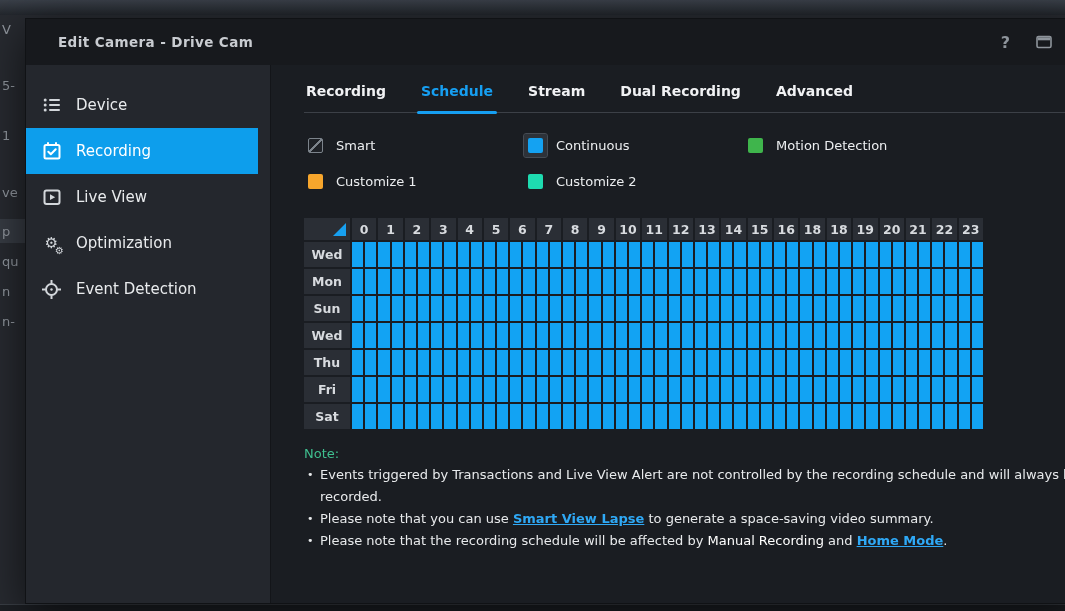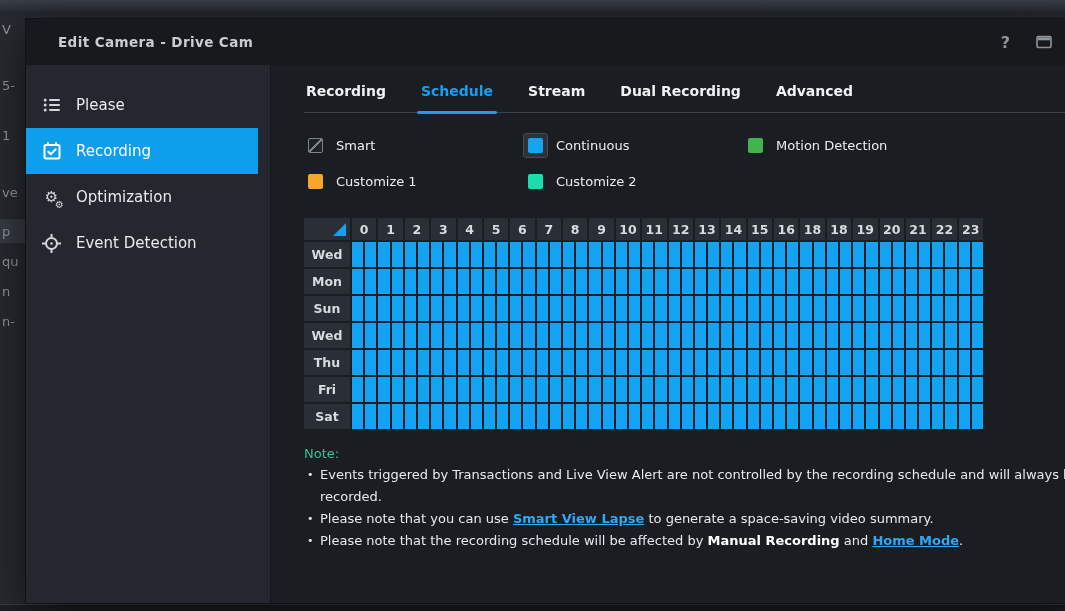--- a/index.html
+++ b/index.html
@@ -121,21 +121,21 @@
   .slot { cursor: pointer; }
 
   
   .note { margin-top: 15px; width: 800px; }
   .note-title { color: #3fbf8f; font-size: 13px; line-height: 20px; }
   .bullets { list-style: none; }
   .bullet { display: flex; font-size: 13px; line-height: 22px; color: #e8eaec; }
   .bullet .marker { width: 16px; flex: 0 0 16px; text-align: left; padding-left: 3px; font-size: 11px; line-height: 22px; }
   .bullet .btext { flex: 1; }
   .bullet a { color: #2fa9f6; font-weight: bold; text-decoration: underline; cursor: pointer; }
-  .bullet b { color: #ffffff; font-weight: bold; }
+  .bullet b { color: #ffffff; font-weight: normal; }
 </style>
 </head>
 <body>
 
 <div class="top-strip"></div>
 <div id="bg-frags">
     <div class="bg-hl-row" style="top: 219px;"></div>
     <span class="bg-fragment" style="top: 22px;">V</span>
     <span class="bg-fragment" style="top: 78px;">5-</span>
     <span class="bg-fragment" style="top: 128px;">1</span>
@@ -167,32 +167,41 @@
               <g fill="currentColor">
                 <circle cx="3.2" cy="5" r="1.5"></circle>
                 <circle cx="3.2" cy="10" r="1.5"></circle>
                 <circle cx="3.2" cy="15" r="1.5"></circle>
                 <rect x="7" y="4" width="11" height="2" rx="1"></rect>
                 <rect x="7" y="9" width="11" height="2" rx="1"></rect>
                 <rect x="7" y="14" width="11" height="2" rx="1"></rect>
               </g>
             </svg>
           </span>
-          <span>Please</span>
+          <span>Device</span>
         </div>
         <div class="side-item selected">
           <span class="side-icon">
             <svg width="20" height="20" viewBox="0 0 20 20" fill="none" stroke="currentColor" stroke-width="2">
               <rect x="2.5" y="4" width="15" height="13.5" rx="1.5"></rect>
               <line x1="6" y1="1.2" x2="6" y2="4.8"></line>
               <line x1="14" y1="1.2" x2="14" y2="4.8"></line>
               <polyline points="6.3,10.8 8.8,13.3 13.7,8.2" stroke-linecap="round" stroke-linejoin="round"></polyline>
             </svg>
           </span>
           <span>Recording</span>
+        </div>
+        <div class="side-item">
+          <span class="side-icon">
+            <svg width="20" height="20" viewBox="0 0 20 20">
+              <rect x="2.5" y="3.5" width="15" height="13.5" rx="2" fill="none" stroke="currentColor" stroke-width="2"></rect>
+              <polygon points="8,7.3 13.2,10.2 8,13.1" fill="currentColor"></polygon>
+            </svg>
+          </span>
+          <span>Live View</span>
         </div>
         <div class="side-item">
           <span class="side-icon">
             <span class="gear-main">⚙</span>
             <span class="gear-sub">⚙</span>
           </span>
           <span>Optimization</span>
         </div>
         <div class="side-item">
           <span class="side-icon">

